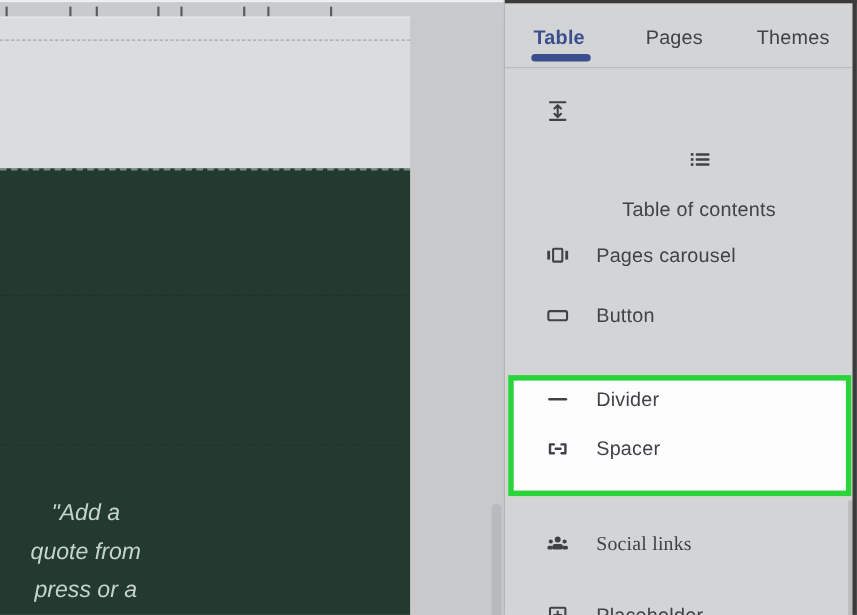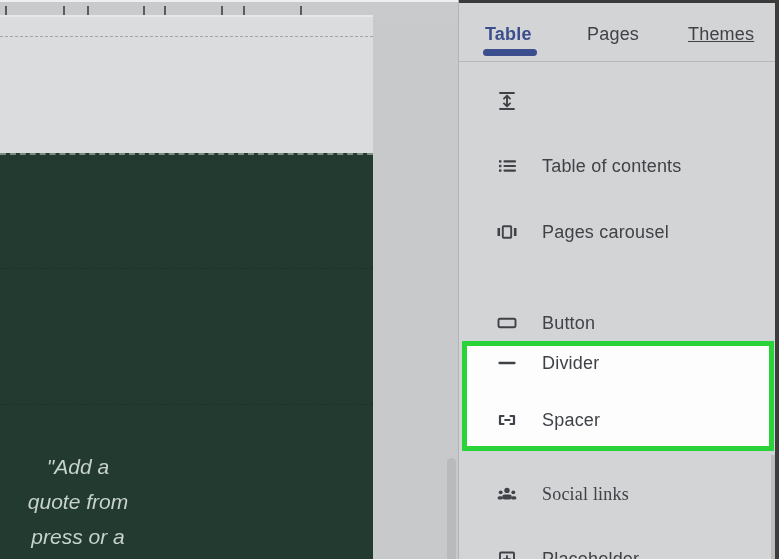--- a/index.html
+++ b/index.html
@@ -35,32 +35,32 @@
   }
   
   .panel{
     position:absolute;left:458px;top:0;width:321px;height:559px;
     background:#d3d4d5;border-left:1px solid #b2b3b5;box-sizing:border-box;
   }
   .panel-top-dark{position:absolute;left:0;top:0;width:100%;height:3px;background:#3a3a3a;}
   .tab{position:absolute;top:24px;font-size:18px;color:#3f4347;cursor:pointer;letter-spacing:.2px;}
   .tab-insert{left:26px;color:#3b4e8e;font-weight:700;}
   .tab-pages{left:128px;font-weight:400;}
-  .tab-themes{left:229px;font-weight:500;text-decoration:underline;}
+  .tab-themes{left:229px;font-weight:500;}
   .tab-underline{position:absolute;left:24px;top:49px;width:54px;height:7px;border-radius:4px;background:#3b4e8e;}
   .tabs-divider{position:absolute;left:0;top:61px;width:100%;height:1px;background:#b7b8ba;}
   .insert-item{
     position:absolute;left:0;width:316px;height:64px;
     display:flex;align-items:center;padding-left:37px;box-sizing:border-box;
     gap:24px;cursor:pointer;z-index:2;
   }
   .insert-item .label{font-size:18px;color:#3f4347;letter-spacing:.2px;}
   .insert-item svg{flex:0 0 auto;}
-  .row-0{top:69px;} .row-1{top:134px;} .row-2{top:200px;} .row-3{top:270px;align-items:flex-end;}
-  .row-4{top:331px;} .row-5{top:388px;align-items:center;} .row-6{top:462px;font-family:Liberation Serif, serif;} .row-7{top:527px;}
+  .row-0{top:69px;} .row-1{top:134px;flex-direction:column;} .row-2{top:200px;} .row-3{top:255px;}
+  .row-4{top:331px;} .row-5{top:376px;align-items:center;} .row-6{top:462px;font-family:Liberation Serif, serif;} .row-7{top:527px;}
   .highlight-box{
     position:absolute;left:3px;top:341px;width:312px;height:110px;
     background:#fdfdfe;border:5px solid #2bd33a;box-sizing:border-box;z-index:1;
   }
   .panel-scroll-thumb{
     position:absolute;left:312px;top:455px;width:6px;height:104px;background:#bcbdbf;
   }
   .right-dark-edge{position:absolute;left:775px;top:0;width:4px;height:559px;background:#3c3c3c;z-index:9;}
   .ic{stroke:#3f4347;fill:none;stroke-width:1.9;stroke-linecap:round;stroke-linejoin:round;}
   .icf{fill:#3f4347;stroke:none;}

